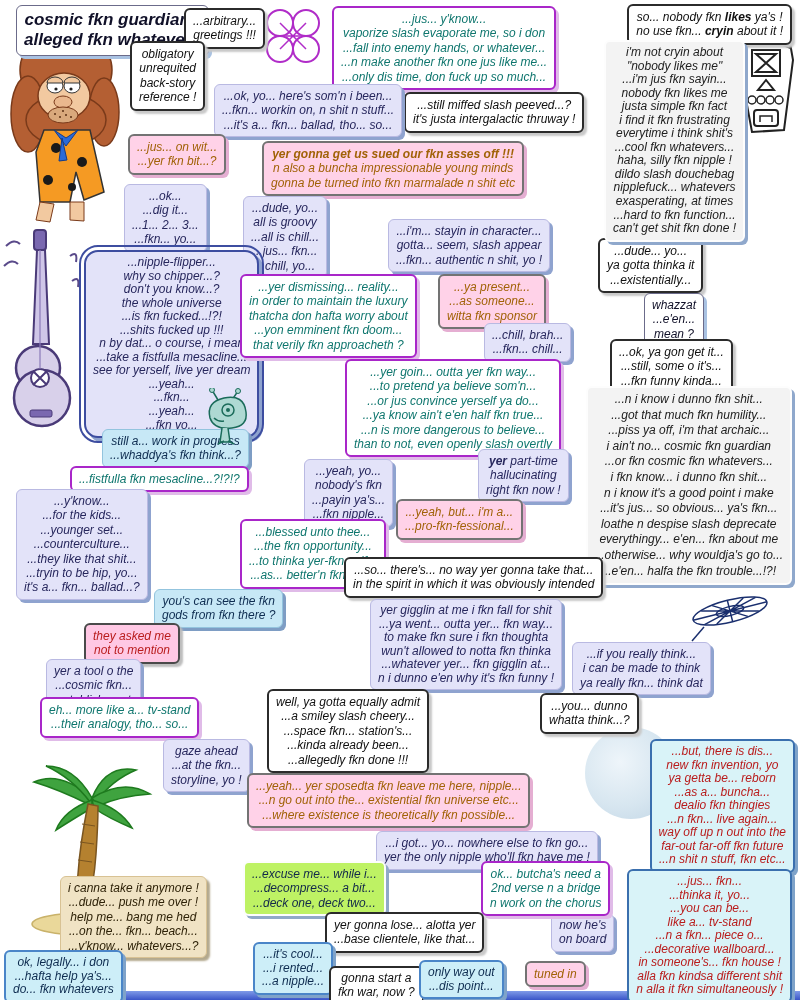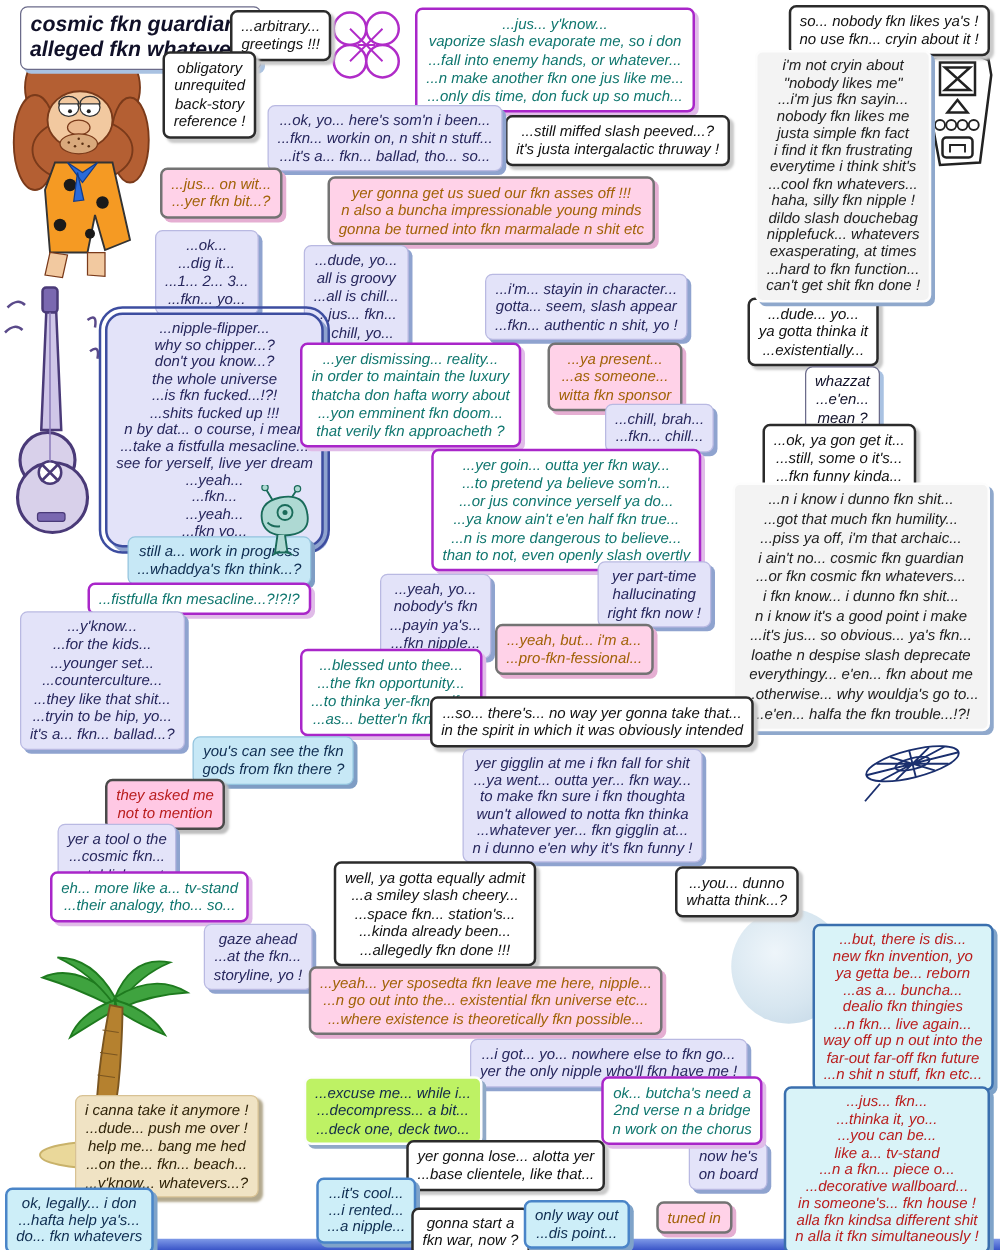--- a/index.html
+++ b/index.html
@@ -1,20 +1,20 @@
 <!DOCTYPE html>
 <html><head>
 <meta charset="utf-8">
 <style>
   html,body{margin:0;padding:0;}
   body{width:800px;height:1000px;background:#fff;overflow:hidden;}
   #page{position:relative;width:800px;height:1000px;font-family:"Liberation Sans",sans-serif;}
   .bb{position:absolute;font:italic 12px/1.2 "Liberation Sans",sans-serif;color:#16163a;
       text-align:center;padding:4px 7px;border-radius:6px;white-space:pre-line;z-index:4;}
-  .bb b{font-weight:normal;}
+  .bb b{font-weight:bold;}
   .lav{background:#e3e3f9;border:1px solid #b9b9e2;box-shadow:3px 3px 0 #8fa3cf;color:#26265c;}
   .lav2{background:#e3e3f9;border:2px solid #3d4da0;outline:2px solid #3d4da0;outline-offset:3px;
         box-shadow:4px 4px 0 #8fa3cf;color:#26265c;border-radius:14px;}
   .wb{background:#fff;border:2px solid #2b2b2b;box-shadow:3px 3px 2px #c9c9c9;color:#101010;}
   .wbl{background:#fff;border:1px solid #6b6b8a;box-shadow:3px 3px 0 #a9c2e2;color:#101028;}
   .wp{background:#fff;border:2px solid #a926c9;box-shadow:3px 3px 0 #e0bbe8;color:#0f766e;}
   .pk{background:#ffd2e8;border:2px solid #737373;box-shadow:3px 3px 0 #e5aed2;color:#a16207;}
   .pk3{background:#ffc8e4;border:2px solid #4a4a4a;box-shadow:3px 3px 2px #bdbdbd;color:#b91c1c;}
   .blu{background:#c7e8f6;border:1px solid #93c4de;box-shadow:3px 3px 0 #7e9dc4;color:#0e2c50;}
   .cy2{background:#cdeef8;border:2px solid #4a85c8;box-shadow:3px 3px 0 #7fa3c9;color:#0e2c50;}
@@ -279,20 +279,23 @@
   <div class="bb blu" style="left:154px;top:589px">you's can see the fkn
 gods from fkn there ?</div>
   <div class="bb lav lh11" style="left:370px;top:599px">yer gigglin at me i fkn fall for shit
 ...ya went... outta yer... fkn way...
 to make fkn sure i fkn thoughta
 wun't allowed to notta fkn thinka
 ...whatever yer... fkn gigglin at...
 n i dunno e'en why it's fkn funny !</div>
   <div class="bb pk3" style="left:84px;top:623px">they asked me
 not to mention</div>
+  <div class="bb lav" style="left:572px;top:642px">...if you really think...
+i can be made to think
+ya really fkn... think dat</div>
   <div class="bb lav" style="left:46px;top:659px">yer a tool o the
 ...cosmic fkn...
 establishment</div>
   <div class="bb wp" style="left:40px;top:697px">eh... more like a... tv-stand
 ...their analogy, tho... so...</div>
   <div class="bb wb" style="left:267px;top:689px">well, ya gotta equally admit
 ...a smiley slash cheery...
 ...space fkn... station's...
 ...kinda already been...
 ...allegedly fkn done !!!</div>

